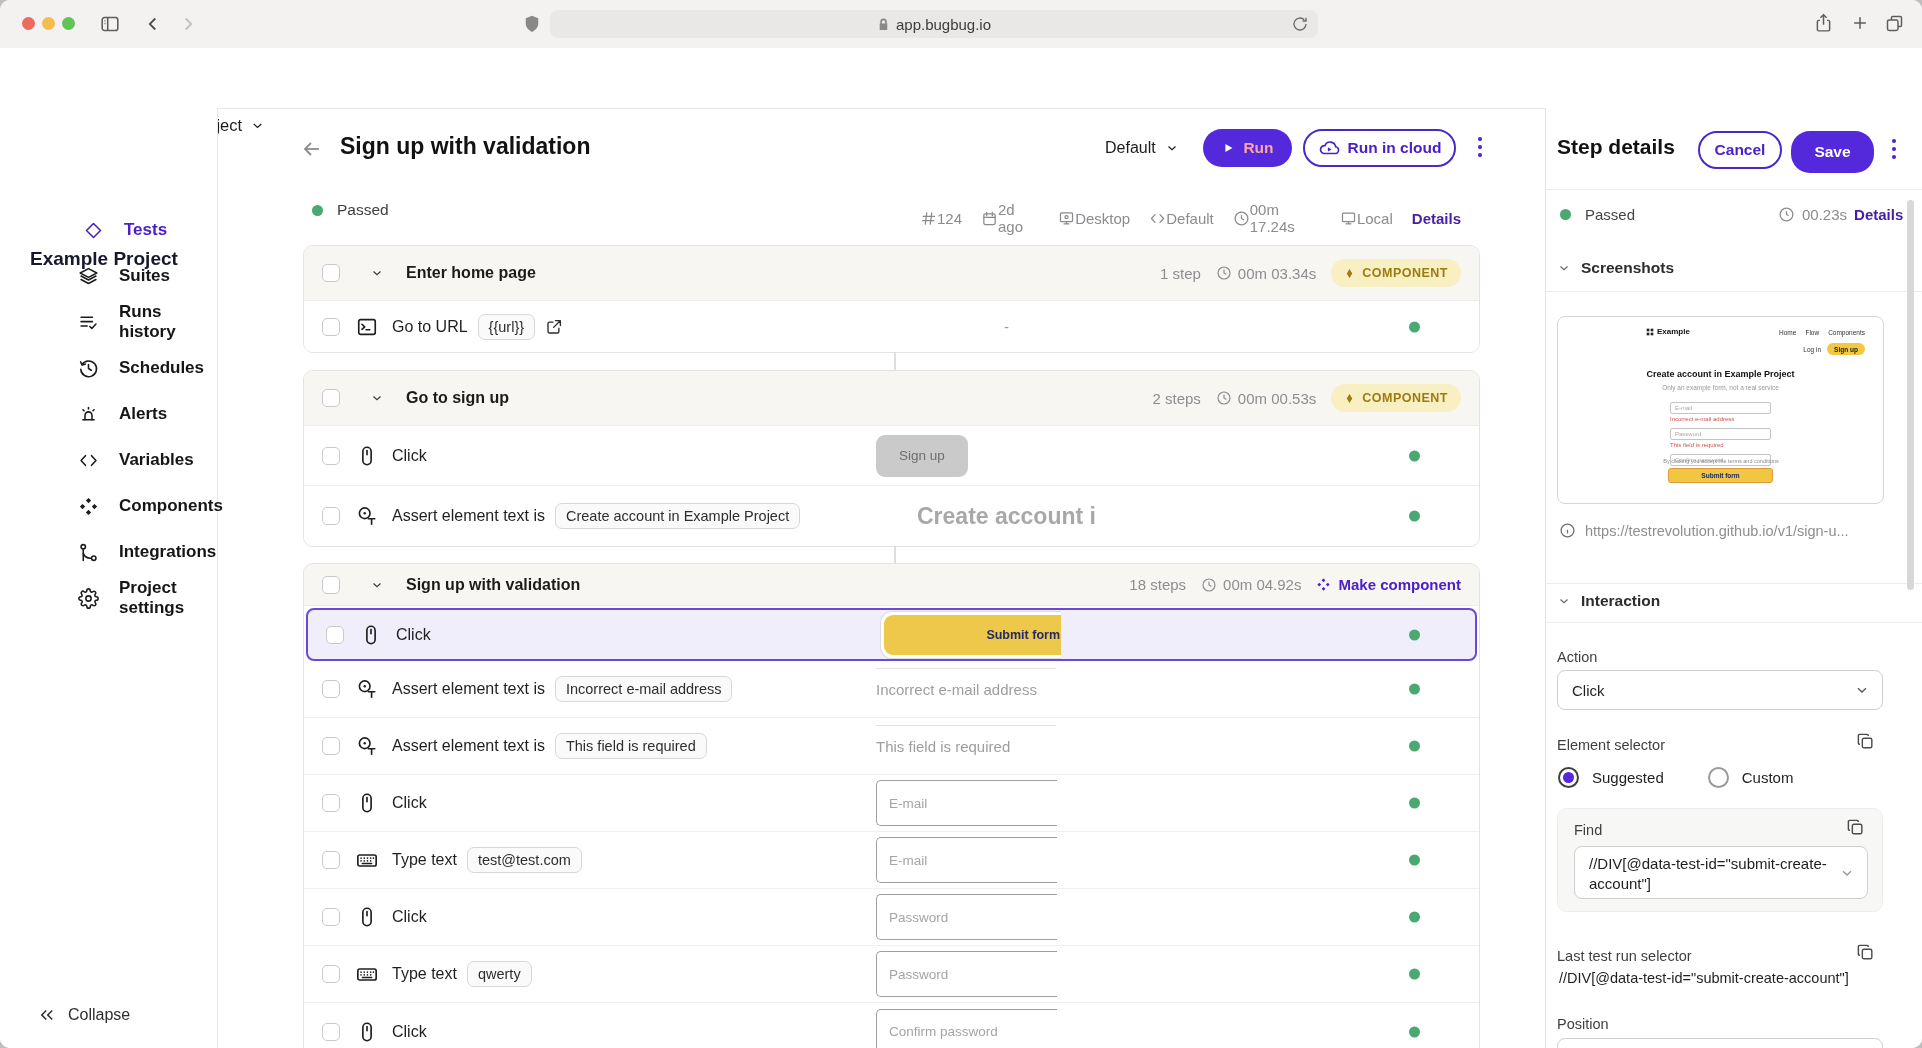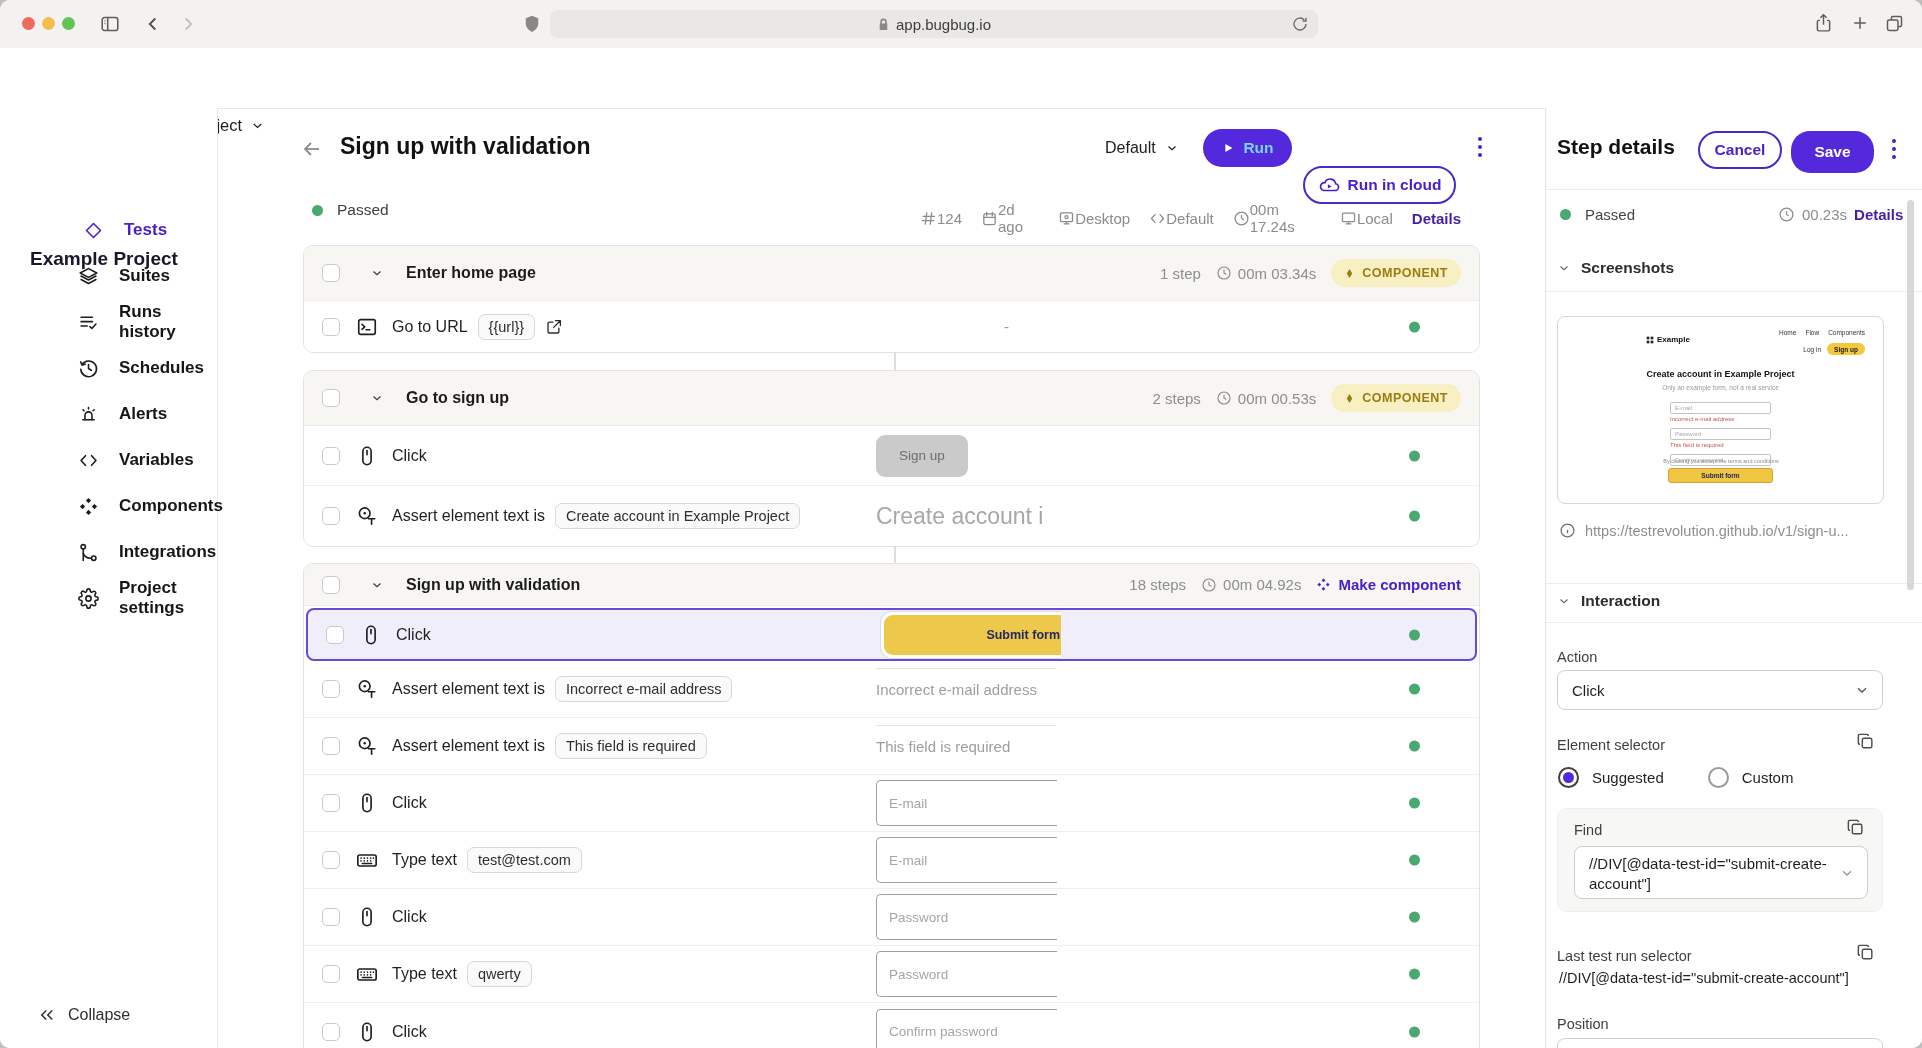--- a/index.html
+++ b/index.html
@@ -31,22 +31,22 @@
   .sb-item.active .sb-pill{display:block;}
   .sb-bar{position:absolute;left:0;top:1px;bottom:1px;width:5px;background:#5429dc;border-radius:0 3px 3px 0;display:none;}
   .sb-item.active .sb-bar{display:block;}
   .sb-item>*{position:relative;z-index:1;}
   .collapse{position:absolute;left:38px;bottom:24px;display:flex;align-items:center;gap:12px;font-size:16px;color:#2e2e2e;cursor:pointer;}
   
   .back-ic{position:absolute;left:300px;top:137px;color:#8d8d8d;cursor:pointer;}
   .page-title{position:absolute;left:340px;top:133px;font-size:23px;font-weight:700;color:#121212;}
   .profile-sel{position:absolute;left:1105px;top:139px;display:flex;align-items:center;gap:9px;font-size:16px;color:#1c1c1c;cursor:pointer;}
   .btn{display:flex;align-items:center;justify-content:center;gap:8px;border-radius:19px;font-weight:700;font-size:15.5px;cursor:pointer;box-sizing:border-box;}
-  .btn-run{position:absolute;left:1203px;top:129px;width:89px;height:38px;background:#5429dc;color:#7dd3fc;}
-  .btn-cloud{position:absolute;left:1303px;top:129px;width:153px;height:38px;border:2px solid #4b28c8;color:#4a21c9;background:#fff;margin-top:37px;}
+  .btn-run{position:absolute;left:1203px;top:129px;width:89px;height:38px;background:#5429dc;color:#fca5a5;}
+  .btn-cloud{position:absolute;left:1303px;top:129px;width:153px;height:38px;border:2px solid #4b28c8;color:#4a21c9;background:#fff;}
   .kebab{position:absolute;left:1470px;top:130px;color:#4a21c9;cursor:pointer;}
   .status-left{position:absolute;left:312px;top:201px;display:flex;align-items:center;gap:14px;font-size:15.5px;color:#3e3e3e;}
   .dot{width:11px;height:11px;border-radius:50%;background:#4aa871;}
   .status-right{position:absolute;left:920px;top:201px;width:541px;display:flex;align-items:center;justify-content:flex-end;gap:19px;color:#8b8b90;font-size:15px;}
   .meta{display:flex;align-items:center;}
   .details-link{color:#441fa3;font-weight:700;cursor:pointer;}
   
   .cards{position:absolute;left:303px;top:245px;width:1179px;height:803px;}
   .card{position:absolute;left:0;width:1177px;border:1px solid #e3e3e3;border-radius:10px;overflow:hidden;background:#fff;box-sizing:border-box;}
   .connector{position:absolute;left:591px;width:2px;background:#dedede;}
@@ -64,21 +64,21 @@
   .card .step-row:last-child{border-bottom:none;}
   .card.c1 .step-row{height:51px;}
   .card.c2 .step-row{height:60px;}
   .step-ic{margin-left:16px;color:#1e1e1e;flex:none;}
   .step-action{margin-left:14px;font-size:16px;color:#1f1f1f;white-space:nowrap;}
   .chip{margin-left:10px;border:1px solid #d7d7d7;background:#fafafa;border-radius:7px;padding:4px 10px;font-size:14.5px;color:#2e2e2e;white-space:nowrap;}
   .ext-ic{margin-left:10px;color:#2c2c2c;cursor:pointer;}
   .preview{position:absolute;left:572px;top:0;bottom:0;display:flex;align-items:center;}
   .pv-dash{position:absolute;left:700px;color:#9a9a9a;font-size:15px;}
   .pv-btn{width:92px;height:42px;background:#cacaca;border-radius:9px;color:#6e6e6e;font-size:13.5px;display:flex;align-items:center;justify-content:center;}
-  .pv-textlg{font-size:23px;color:#a8a8a8;font-weight:400;white-space:nowrap;}
+  .pv-textlg{font-size:23px;color:#a8a8a8;font-weight:700;white-space:nowrap;margin-left:41px;}
   .pv-text{font-size:15px;color:#9e9e9e;white-space:nowrap;position:relative;}
   .pv-text::before{content:"";position:absolute;left:0;width:180px;top:-13px;border-top:1px solid #e3e3e3;}
   .pv-input{width:181px;height:46px;border:1.5px solid #9f9f9f;border-right:none;border-radius:5px 0 0 5px;background:#fff;display:flex;align-items:center;padding-left:12px;color:#a5a5a5;font-size:13.5px;box-sizing:border-box;overflow:hidden;}
   .pv-submit-frame{width:181px;height:48px;background:#fff;border:1px solid #dcdcdc;border-right:none;border-radius:12px 0 0 12px;padding:3px 0 3px 3px;box-sizing:border-box;overflow:hidden;}
   .pv-submit{width:100%;height:100%;background:#edc84b;border-radius:9px 0 0 9px;position:relative;overflow:hidden;}
   .pv-submit span{position:absolute;right:1px;top:50%;transform:translateY(-50%);font-size:12.5px;font-weight:700;color:#232a63;white-space:nowrap;}
   .row-dot{position:absolute;left:1105px;top:50%;transform:translateY(-50%);}
   .step-row.selected{margin:2px 2px 0 2px;border:2px solid #6a49d8;border-radius:8px;background:#f1eefb;height:53px;border-bottom:2px solid #6a49d8;}
   .step-row.selected .row-dot{left:1101px;}
   
@@ -105,21 +105,21 @@
   .radio.sel::after{content:"";position:absolute;left:3px;top:3px;width:11px;height:11px;border-radius:50%;background:#5429dc;}
   .radio.empty{border:2px solid #9a9a9a;}
   .find-box{position:absolute;left:11px;top:700px;width:326px;height:104px;background:#f7f7f5;border:1px solid #ededed;border-radius:10px;box-sizing:border-box;}
   .find-label{position:absolute;left:16px;top:13px;font-size:14.5px;color:#3f3f3f;}
   .find-select{left:16px;top:37px;width:294px;height:53px;}
   .find-select .val{position:static;transform:none;display:block;padding:7px 34px 0 14px;font-size:15px;line-height:1.35;color:#1f1f1f;word-break:break-all;}
   .last-val{position:absolute;left:13px;top:862px;font-size:14.5px;color:#1f1f1f;white-space:nowrap;}
   .scrollbar{position:absolute;left:361px;top:92px;width:7px;height:390px;border-radius:4px;background:#d8d8d8;}
   
   .mini{position:absolute;inset:0;font-family:"Liberation Sans",sans-serif;}
-  .mini-logo{position:absolute;left:88px;top:18px;display:flex;align-items:center;gap:3px;font-size:8px;font-weight:700;color:#111;}
+  .mini-logo{position:absolute;left:88px;top:10px;display:flex;align-items:center;gap:3px;font-size:8px;font-weight:700;color:#111;}
   .mini-nav{position:absolute;right:18px;top:12px;display:flex;gap:9px;font-size:6.5px;color:#333;}
   .mini-login{position:absolute;right:62px;top:29px;font-size:6.5px;color:#333;}
   .mini-signup{position:absolute;right:18px;top:26px;width:38px;height:12px;background:#f3c83f;border-radius:6px;font-size:6.5px;font-weight:700;color:#222;display:flex;align-items:center;justify-content:center;}
   .mini-h{position:absolute;left:0;right:0;top:52px;text-align:center;font-size:9px;font-weight:700;color:#111;}
   .mini-sub{position:absolute;left:0;right:0;top:67px;text-align:center;font-size:6.5px;color:#999;}
   .mini-form{position:absolute;left:112px;top:79px;width:101px;}
   .mini-input{height:12px;border:1px solid #c4c4c4;border-radius:2px;font-size:6px;color:#a9a9a9;display:flex;align-items:center;padding-left:4px;margin-top:6px;background:#fff;box-sizing:border-box;}
   .mini-err{font-size:6px;color:#c9554e;margin-top:2px;}
   .mini-terms{position:absolute;left:100px;top:141px;width:126px;text-align:center;font-size:5.5px;color:#8a8a8a;}
   .mini-submit{position:absolute;left:110px;top:151px;width:105px;height:15px;background:#f0c643;border:1.5px solid #e09b38;border-radius:3px;font-size:6.5px;font-weight:700;color:#20265c;display:flex;align-items:center;justify-content:center;box-sizing:border-box;}

